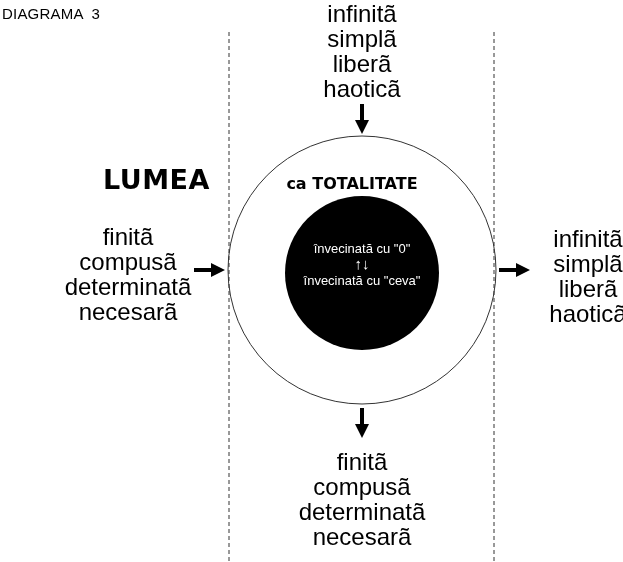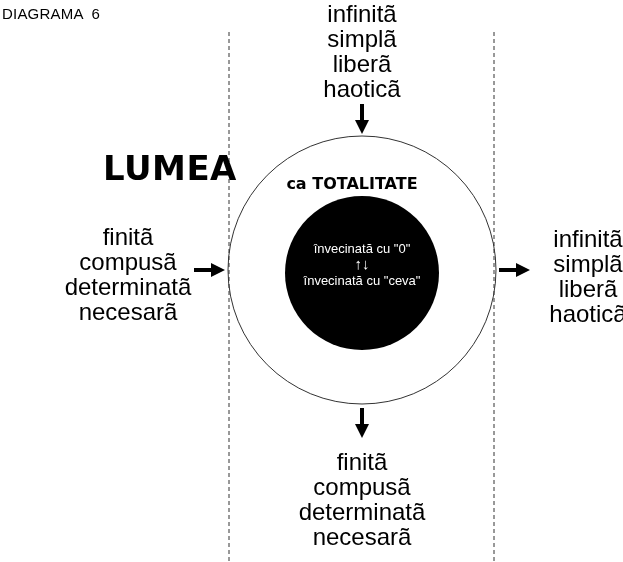--- a/index.html
+++ b/index.html
@@ -7,21 +7,21 @@
          font-family: "Liberation Sans", sans-serif; color: #000; }
   .abs { position: absolute; }
   #title { left: 2px; top: 5px; font-size: 15px; letter-spacing: 0.2px; white-space: pre; }
   svg#diagram { position: absolute; left: 0; top: 0; }
   .stack { position: absolute; text-align: center; font-size: 24px; line-height: 25px; }
   .stack div { white-space: nowrap; }
   #top-stack { left: 302px; width: 120px; top: 1px; }
   #left-stack { left: 60px; width: 136px; top: 224px; }
   #right-stack { left: 540px; width: 96px; top: 226px; }
   #bottom-stack { left: 292px; width: 140px; top: 449px; }
-  #lumea { left: 103px; top: 148px; font-size: 34px; font-weight: bold;
+  #lumea { left: 103px; top: 164px; font-size: 27px; font-weight: bold;
            font-family: "DejaVu Sans", sans-serif; letter-spacing: 0.5px; }
   #totalitate { left: 277px; top: 174px; width: 150px; text-align: center;
                 font-size: 16px; font-weight: bold; font-family: "DejaVu Sans", sans-serif; }
   .inner-text { position: absolute; color: #fff; text-align: center; font-size: 13px;
                 left: 282px; width: 160px; }
   #inner-1 { top: 241px; }
   #inner-arrows { top: 256px; font-size: 15px; font-weight: bold; line-height: 16px; }
   #inner-2 { top: 273px; }
 </style>
 </head>
@@ -44,21 +44,21 @@
   <g>
     <rect x="499" y="268" width="18" height="4" fill="#000"></rect>
     <polygon points="516,263 516,277 530,270" fill="#000"></polygon>
   </g>
   <g>
     <rect x="360" y="408" width="4" height="17" fill="#000"></rect>
     <polygon points="355,424 369,424 362,438" fill="#000"></polygon>
   </g>
 </svg>
 
-<div id="title" class="abs">DIAGRAMA  6</div>
+<div id="title" class="abs">DIAGRAMA  3</div>
 
 <div id="lumea" class="abs">LUMEA</div>
 <div id="totalitate" class="abs">ca TOTALITATE</div>
 
 <div id="inner-1" class="inner-text">învecinată cu "0"</div>
 <div id="inner-arrows" class="inner-text">↑↓</div>
 <div id="inner-2" class="inner-text">învecinată cu "ceva"</div>
 
 <div id="top-stack" class="stack">
   <div>infinitã</div>

